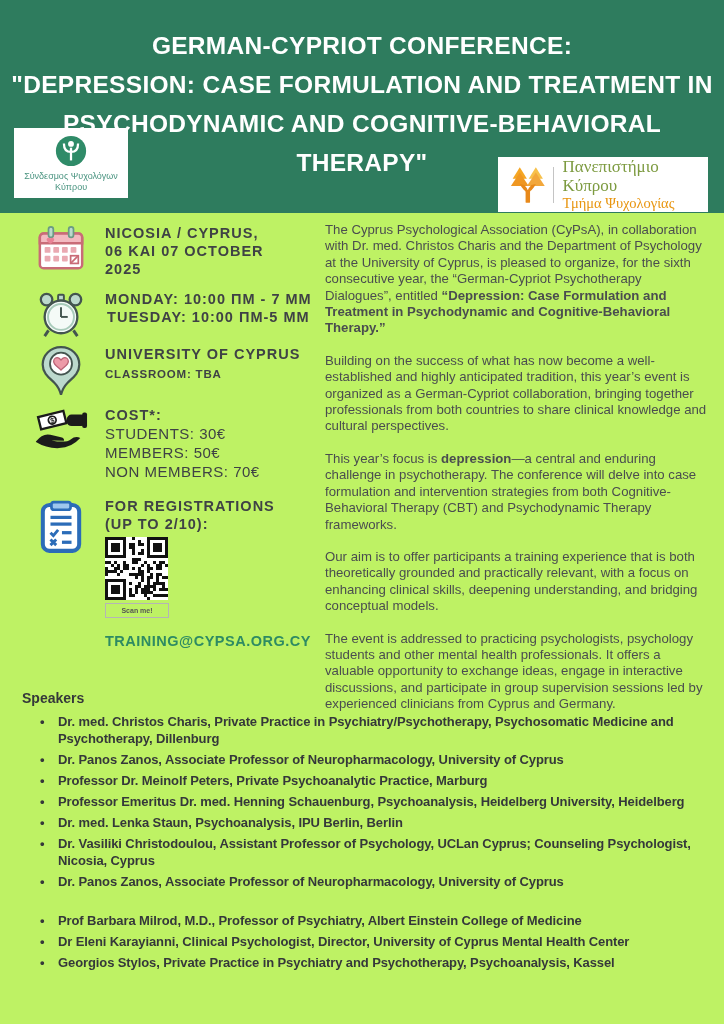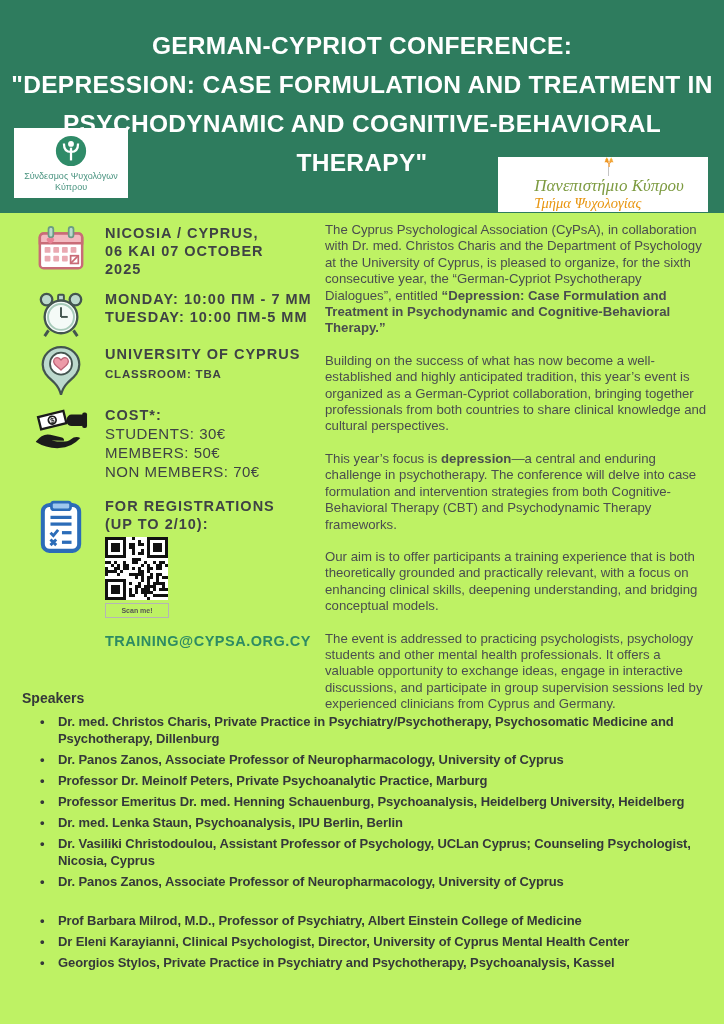--- a/index.html
+++ b/index.html
@@ -11,21 +11,21 @@
   .page{position:relative;width:724px;height:1024px;background:#bef264;overflow:hidden;}
 
   
   .header{position:absolute;left:0;top:0;width:724px;height:213px;background:var(--green);}
   .title{padding-top:26px;text-align:center;color:#fff;font-weight:700;font-size:24.5px;line-height:39px;letter-spacing:.3px;}
 
   
   .logo{position:absolute;background:#fff;display:flex;align-items:center;justify-content:center;}
   .logo-cypsa{left:14px;top:128px;width:114px;height:70px;flex-direction:column;padding:4px 2px;}
   .cypsa-text{font-size:9px;line-height:11px;color:#4a9480;text-align:center;margin-top:3px;}
-  .logo-ucy{left:498px;top:157px;width:210px;height:55px;flex-direction:column;justify-content:flex-start;padding-left:12px;font-style:italic;}
+  .logo-ucy{left:498px;top:157px;width:210px;height:55px;flex-direction:row;justify-content:flex-start;padding-left:12px;}
   .ucy-divider{width:1px;height:36px;background:#c4c4c4;margin:0 9px 0 7px;}
   .ucy-l1{font-family:"Liberation Serif",serif;font-size:17px;color:var(--olive);line-height:19px;}
   .ucy-l2{font-family:"Liberation Serif",serif;font-size:14.5px;color:var(--orange);line-height:17px;}
 
   
   .row{position:absolute;display:flex;align-items:flex-start;}
   .row .icon-cell{width:56px;flex:0 0 56px;display:flex;justify-content:center;}
   .row .txt{margin-left:16px;}
   .h1{font-size:14.5px;font-weight:700;letter-spacing:1px;color:var(--ink);line-height:18px;}
   .h2{font-size:11.5px;font-weight:700;letter-spacing:.8px;color:var(--ink);line-height:14px;margin-top:4px;}
@@ -113,21 +113,21 @@
       </svg>
     </div>
     <div class="txt h1">
 
     <div>NICOSIA / CYPRUS,</div>
         <div>06 KAI 07 OCTOBER</div>
         <div>2025</div>
       </div>
   </div>
 
-  <div class="row" style="left:33px;top:290px;">
+  <div class="row" style="left:33px;top:290px;text-align:center;">
     <div class="icon-cell">
       <svg width="50" height="50" viewBox="0 0 52 52">
         <circle cx="11" cy="10" r="6" fill="#bcd9cd" stroke="#43544f" stroke-width="2.4"></circle>
         <circle cx="41" cy="10" r="6" fill="#bcd9cd" stroke="#43544f" stroke-width="2.4"></circle>
         <rect x="23" y="5" width="6" height="6" rx="1" fill="#bcd9cd" stroke="#43544f" stroke-width="2"></rect>
         <line x1="13" y1="42" x2="9" y2="48" stroke="#43544f" stroke-width="3"></line>
         <line x1="39" y1="42" x2="43" y2="48" stroke="#43544f" stroke-width="3"></line>
         <circle cx="26" cy="28" r="17" fill="#f4faf7" stroke="#43544f" stroke-width="2.4"></circle>
         <circle cx="26" cy="28" r="13.5" fill="none" stroke="#a9cbbb" stroke-width="2"></circle>
         <line x1="26" y1="28" x2="26" y2="18" stroke="#43544f" stroke-width="2"></line>

